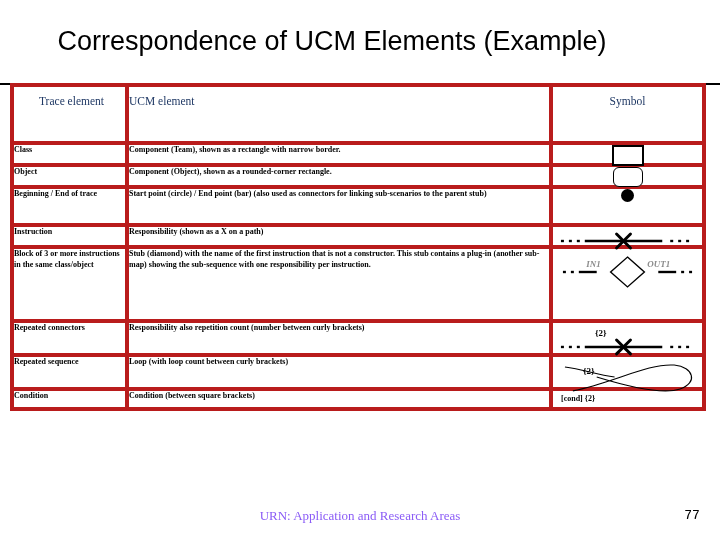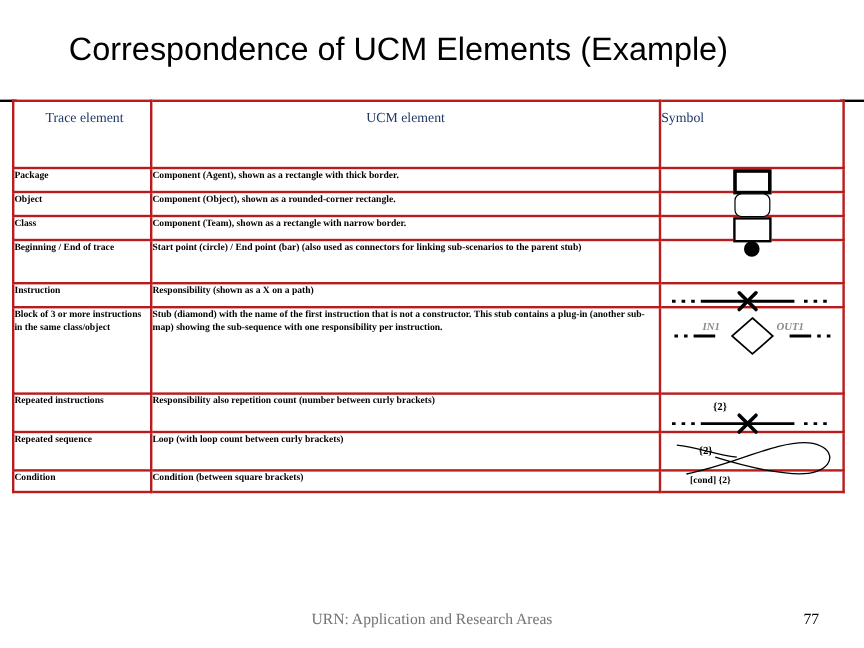--- a/index.html
+++ b/index.html
@@ -44,21 +44,21 @@
   
   #corr-table {
     position: absolute;
     left: 10px;
     top: 83px;
     width: 692px;
     border-collapse: collapse;
     table-layout: fixed;
   }
   #corr-table td, #corr-table th {
-    border: 2px solid #b91c1c;
+    border: 4px solid #b91c1c;
     padding: 0;
     vertical-align: top;
     text-align: left;
   }
 
   col.c-trace  { width: 115px; }
   col.c-ucm    { width: 424px; }
   col.c-symbol { width: 153px; }
 
   
@@ -66,22 +66,22 @@
     height: 54px;
     vertical-align: top;
     font-weight: normal;
     color: #1f3864;
     font-size: 11.5px;
   }
   .hdr-inner {
     padding-top: 8px;
   }
   .hdr-trace  { text-align: center; padding-left: 4px; }
-  .hdr-ucm    { text-align: center; }
-  .hdr-symbol { }
+  .hdr-ucm    { text-align: left; }
+  .hdr-symbol { text-align: center; }
 
   
   tbody td {
     font-size: 8px;
     font-weight: bold;
     line-height: 1.35;
   }
   td.trace-cell  { padding: 6px 4px 6px 7px; }
   td.ucm-cell    { padding: 6px 6px 6px 7px; }
   td.symbol-cell { padding: 0; position: relative; }
@@ -134,43 +134,43 @@
     border-radius: 50%;
   }
   .sym-text {
     font-family: "Liberation Serif", serif;
     font-size: 8px;
     font-weight: bold;
     color: #000;
   }
   .sym-text-left {
     position: absolute;
-    left: 24px;
+    left: 8px;
     top: 50%;
     transform: translateY(-50%);
   }
 
   
   #footer-text {
     position: absolute;
     left: 0;
     top: 508px;
     width: 720px;
     text-align: center;
     font-family: "Liberation Serif", serif;
     font-size: 13px;
-    color: #737373;
+    color: #8b5cf6;
   }
   #footer-page {
     position: absolute;
-    left: 656px;
+    left: 672px;
     top: 508px;
     width: 40px;
     text-align: center;
-    font-family: Liberation Serif, serif;
+    font-family: Liberation Mono, monospace;
     font-size: 13px;
     color: #000000;
   }
 </style>
 </head>
 <body>
 
 <div id="slide-title">Correspondence of UCM Elements (Example)</div>
 
 <div class="edge-rule left"></div>
@@ -190,46 +190,37 @@
       <th>
         <div class="hdr-inner hdr-ucm">UCM element</div>
       </th>
       <th>
         <div class="hdr-inner hdr-symbol">Symbol</div>
       </th>
     </tr>
   </thead>
   <tbody>
 
+
     <tr class="r-h26">
-      <td class="trace-cell">Package</td>
-      <td class="ucm-cell">Component (Agent), shown as a rectangle with thick border.</td>
-      <td class="symbol-cell">
-        <div class="sym-wrap">
-          <div class="shape-rect-thick"></div>
+      <td class="trace-cell">Class</td>
+      <td class="ucm-cell">Component (Team), shown as a rectangle with narrow border.</td>
+      <td class="symbol-cell">
+        <div class="sym-wrap">
+          <div class="shape-rect-thin"></div>
         </div>
       </td>
     </tr>
 
     <tr class="r-h26">
       <td class="trace-cell">Object</td>
       <td class="ucm-cell">Component (Object), shown as a rounded-corner rectangle.</td>
       <td class="symbol-cell">
         <div class="sym-wrap">
           <div class="shape-rect-round"></div>
-        </div>
-      </td>
-    </tr>
-
-    <tr class="r-h26">
-      <td class="trace-cell">Class</td>
-      <td class="ucm-cell">Component (Team), shown as a rectangle with narrow border.</td>
-      <td class="symbol-cell">
-        <div class="sym-wrap">
-          <div class="shape-rect-thin"></div>
         </div>
       </td>
     </tr>
 
 
     <tr class="r-h40">
       <td class="trace-cell">Beginning / End of trace</td>
       <td class="ucm-cell">Start point (circle) / End point (bar) (also used as connectors for linking sub-scenarios to the parent stub)</td>
       <td class="symbol-cell">
         <div class="sym-wrap">
@@ -278,21 +269,21 @@
             </g>
             <polygon points="75,8 92,23 75,38 58,23" fill="#ffffff" stroke="#000000" stroke-width="1.4"></polygon>
             <text x="48" y="18" font-family="'Liberation Serif',serif" font-size="9" font-style="italic" fill="#8c8c8c" text-anchor="end">IN1</text>
             <text x="95" y="18" font-family="'Liberation Serif',serif" font-size="9" font-style="italic" fill="#8c8c8c" text-anchor="start">OUT1</text>
           </svg>
         </div>
       </td>
     </tr>
 
     <tr class="r-h38">
-      <td class="trace-cell">Repeated instructions</td>
+      <td class="trace-cell">Repeated connectors</td>
       <td class="ucm-cell">Responsibility also repetition count (number between curly brackets)</td>
       <td class="symbol-cell">
         <div class="sym-wrap">
           <svg width="150" height="38" viewBox="0 0 150 38">
             <g stroke="#000" stroke-width="2.4" stroke-linecap="butt">
               <line x1="8" y1="24" x2="11" y2="24"></line>
               <line x1="16" y1="24" x2="19" y2="24"></line>
               <line x1="24" y1="24" x2="27" y2="24"></line>
               <line x1="32" y1="24" x2="110" y2="24"></line>
               <line x1="118" y1="24" x2="121" y2="24"></line>

